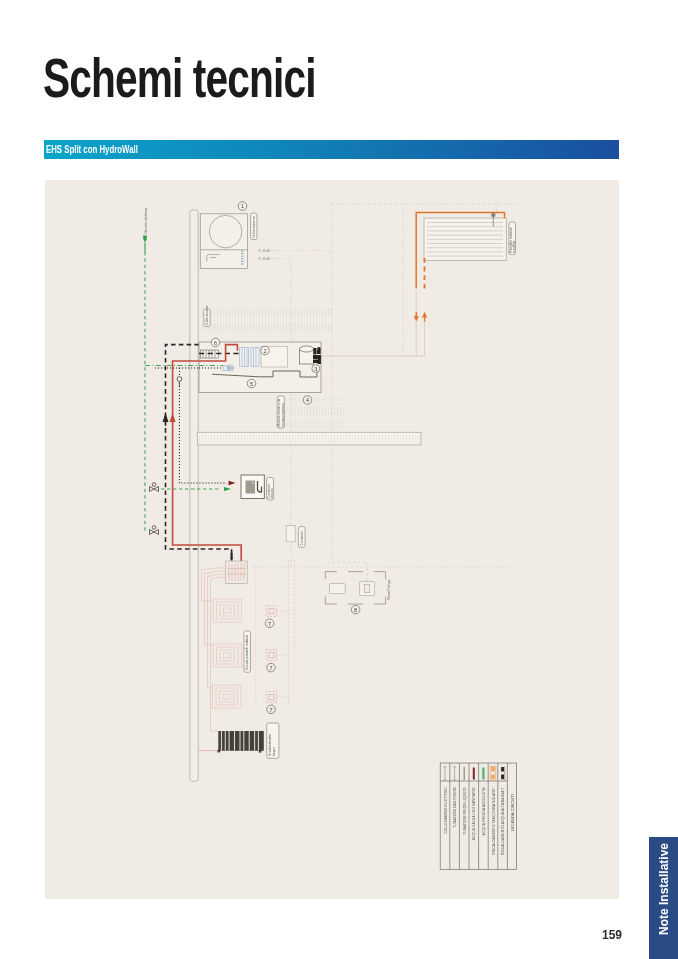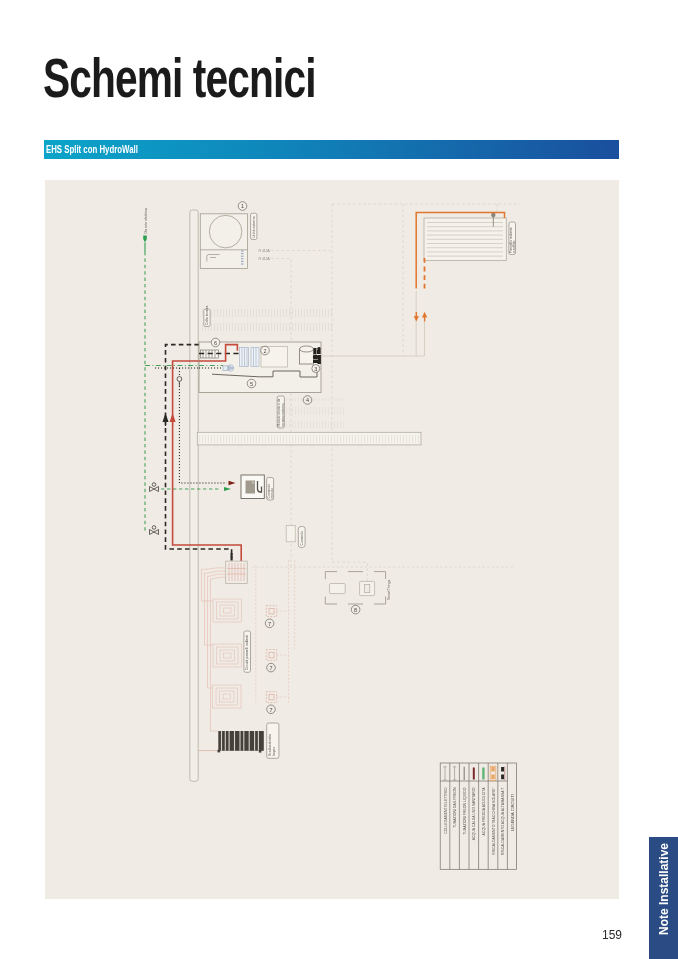--- a/index.html
+++ b/index.html
@@ -6,21 +6,21 @@
 </style></head><body>
 
 <div class="abs" style="left:43px;top:45.5px;font-weight:bold;font-size:55px;color:#1b1b1b;transform:scaleX(.74);transform-origin:0 0;letter-spacing:-1.2px;white-space:nowrap;">Schemi tecnici</div>
 
 <div class="abs" style="left:44px;top:140px;width:575px;height:19px;background:linear-gradient(90deg,#0ba4c9 0%,#0f86bb 40%,#1a4f9e 100%);"></div>
 
 <div class="abs" style="left:46px;top:142.6px;font-size:11.5px;font-weight:bold;color:#ffffff;transform:scaleX(.68);transform-origin:0 0;white-space:nowrap;">EHS Split con HydroWall</div>
 
 <div class="abs" style="left:45px;top:180px;width:574px;height:719px;background:#f0ece5;"></div>
 
-<div class="abs" style="left:602px;top:928px;font-size:12px;font-weight:normal;color:#2b2b2b;">159</div>
+<div class="abs" style="left:602px;top:928px;font-size:12px;font-weight:bold;color:#2b2b2b;">159</div>
 
 <div class="abs" style="left:649px;top:837px;width:29px;height:122px;background:#2a4b84;"></div>
 
 <div class="abs" style="left:664px;top:889px;transform:translate(-50%,-50%) rotate(-90deg);color:#ffffff;font-weight:bold;font-size:12px;white-space:nowrap;">Note Installative</div>
 
 <svg class="abs" style="left:45px;top:180px;" width="574" height="719" viewBox="45 180 574 719">
 <defs>
 <pattern id="hatch" width="3" height="14" patternUnits="userSpaceOnUse">
 <line x1="1.5" y1="1" x2="1.5" y2="9" stroke="#c6c0b2" stroke-width="0.5"></line>
 </pattern>

